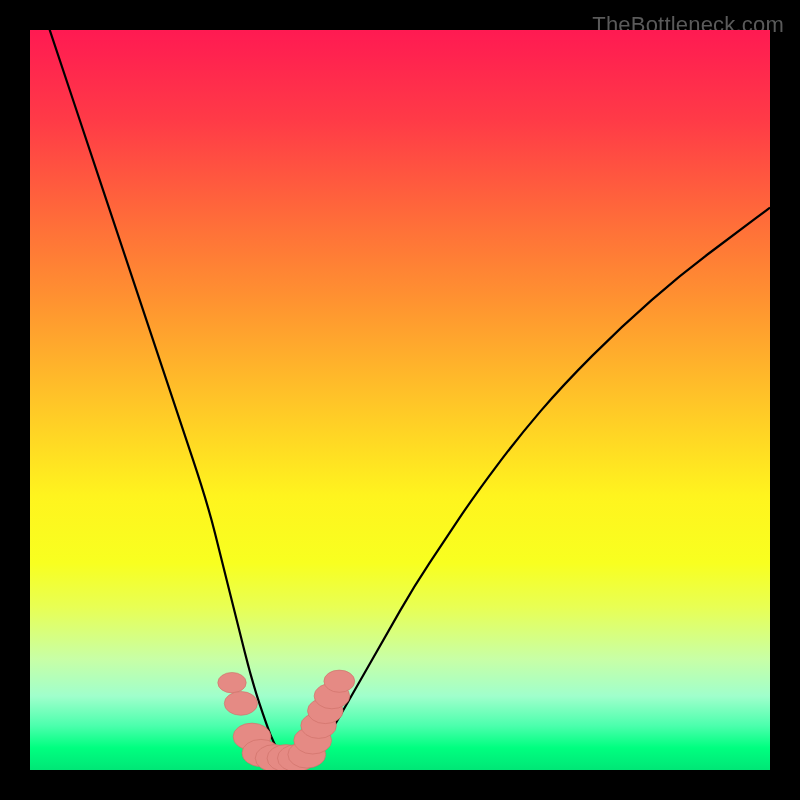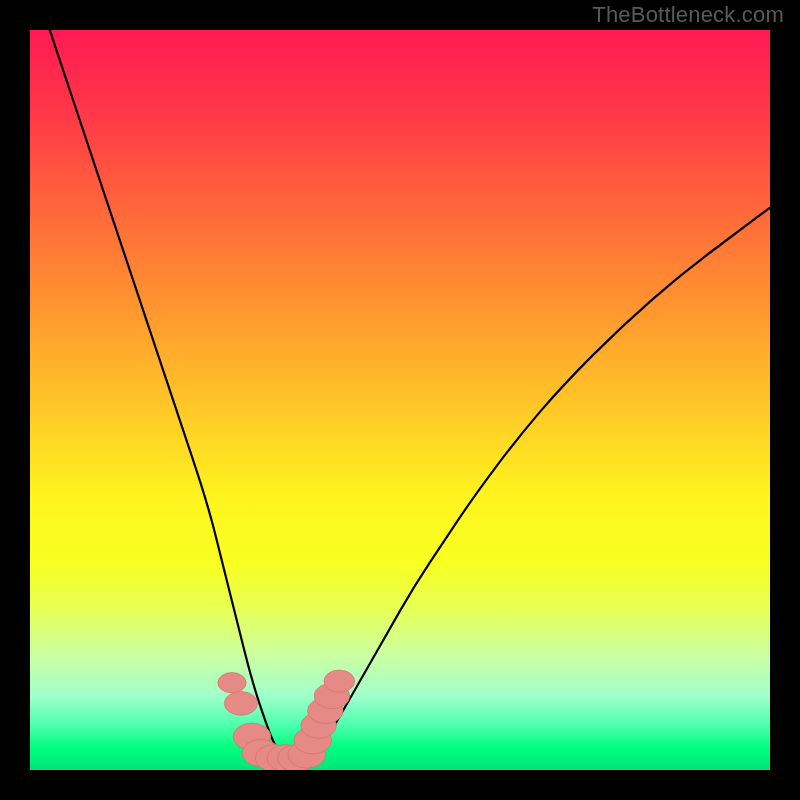--- a/index.html
+++ b/index.html
@@ -34,21 +34,21 @@
       #e8ff54 78%,
       #c8ffa6 85%,
       #a0ffcc 90%,
       #4cffad 94%,
       #00ff80 97%,
       #00e676 100%
     );
   }
   .watermark {
     position: absolute;
-    top: 2px;
+    top: 12px;
     right: 16px;
     color: #5a5a5a;
     font-size: 22px;
     letter-spacing: 0.2px;
     font-weight: 400;
     user-select: none;
   }
   svg.curve {
     position: absolute;
     left: 0;

